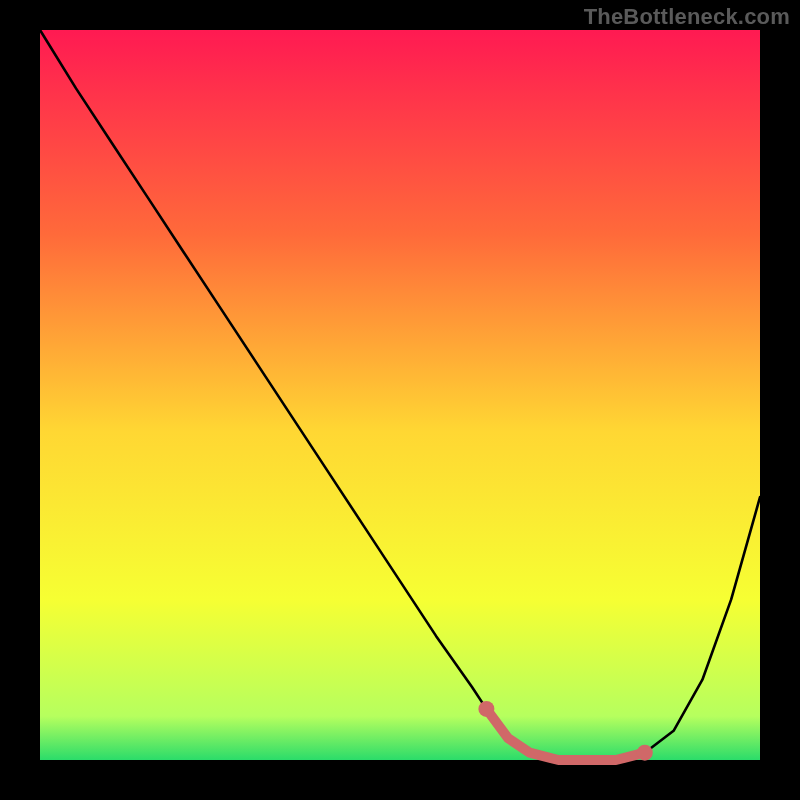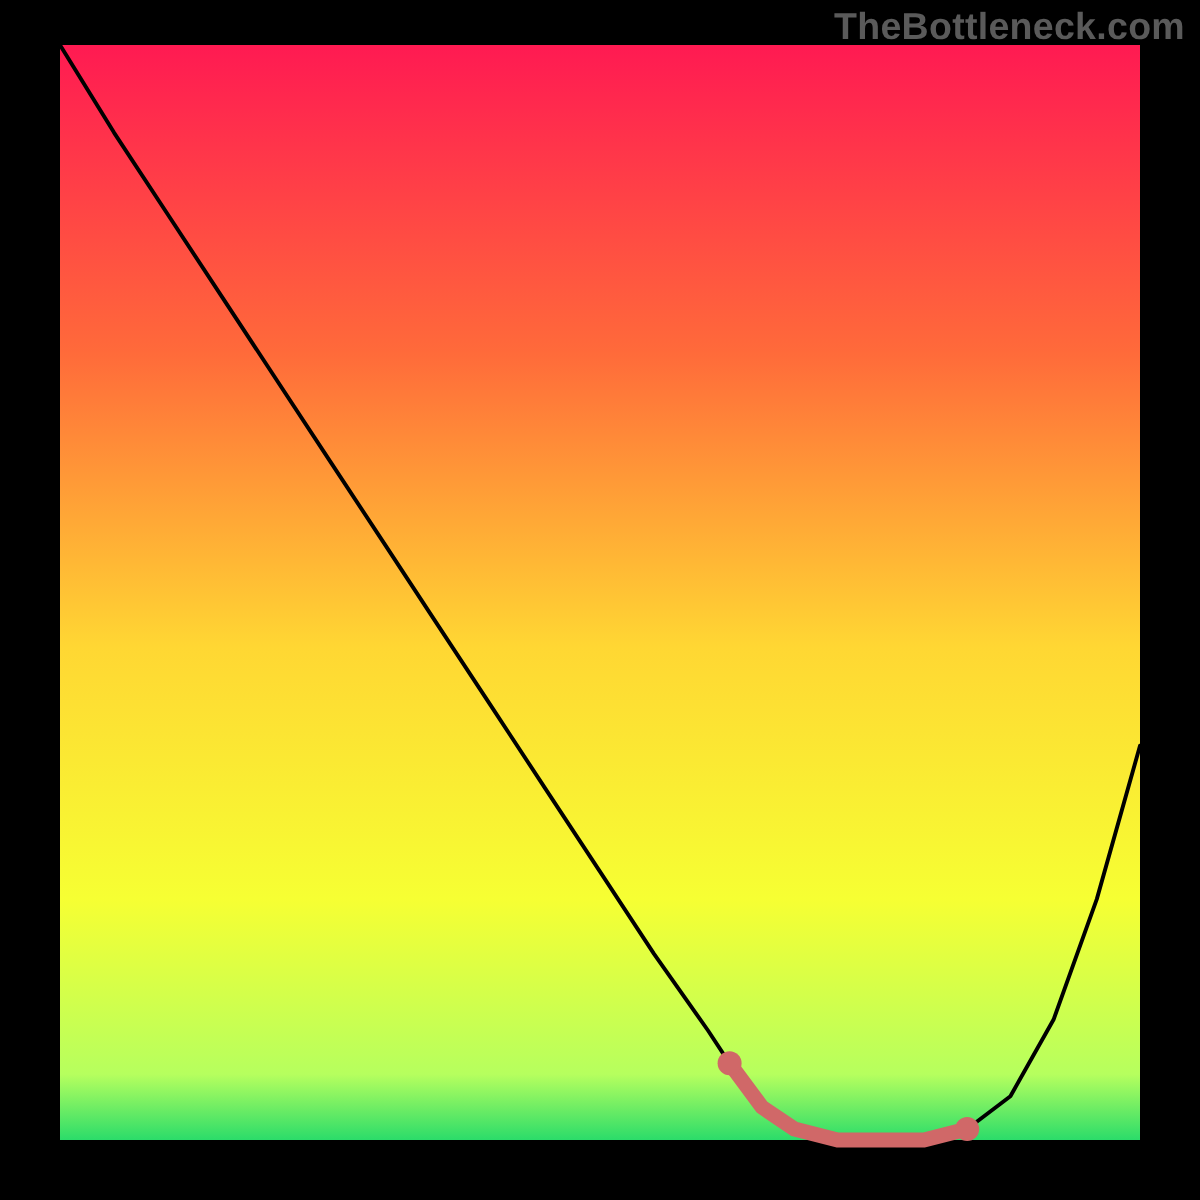--- a/index.html
+++ b/index.html
@@ -16,21 +16,21 @@
     left: 0;
     top: 0;
     width: 800px;
     height: 800px;
   }
   .watermark {
     position: absolute;
     top: 4px;
     right: 10px;
     color: #5a5a5a;
-    font-size: 25px;
+    font-size: 22px;
     font-weight: 600;
     letter-spacing: 0.2px;
     user-select: none;
   }
   svg { display: block; }
 </style>
 </head>
 <body>
 
 <div class="frame">

